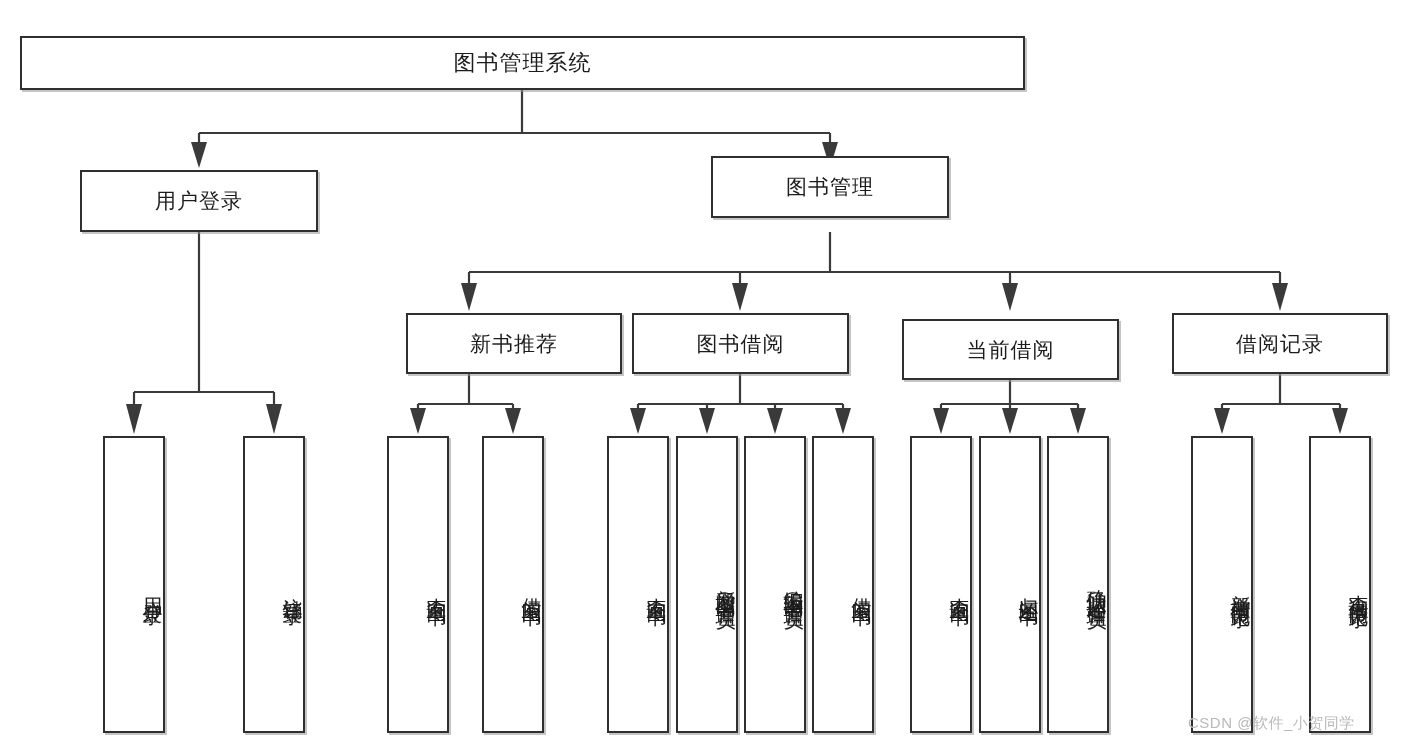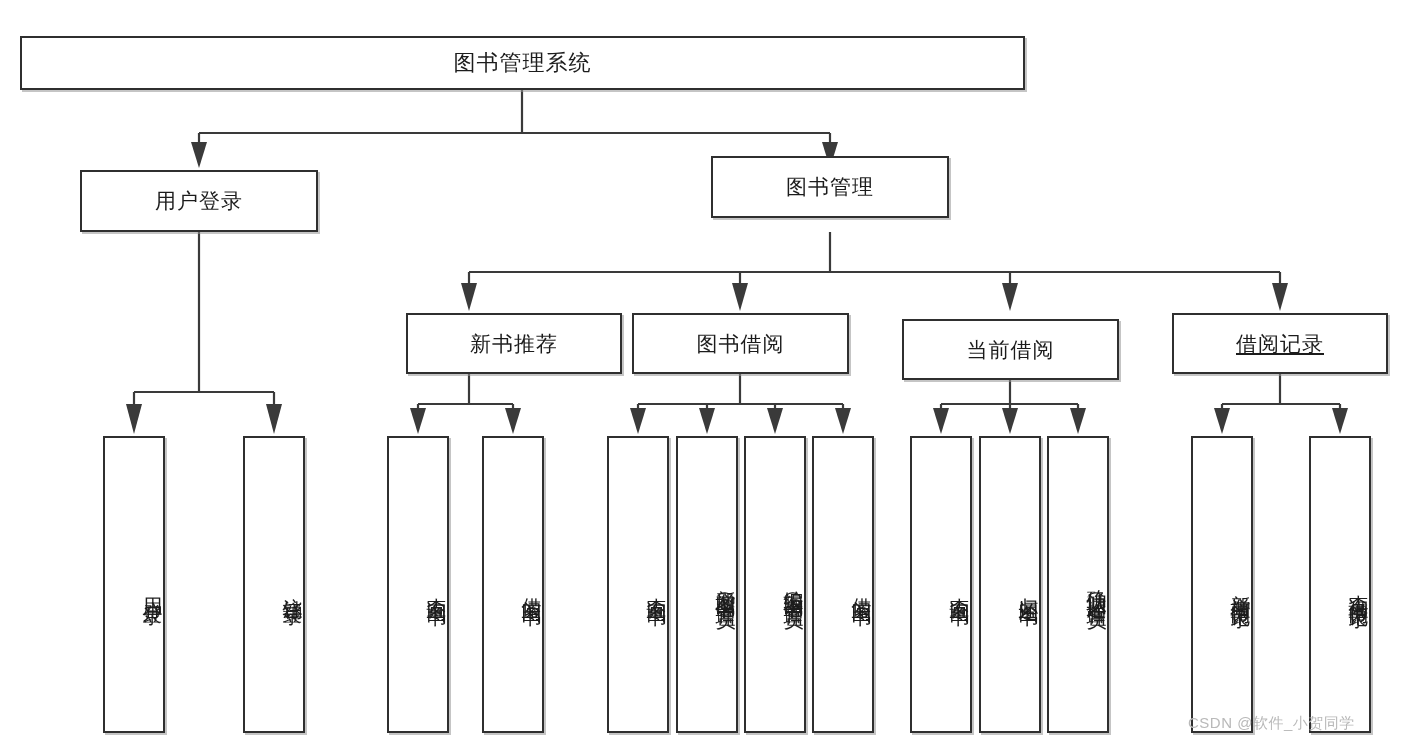--- a/index.html
+++ b/index.html
@@ -172,21 +172,21 @@
   </div>
 
   <div class="node h" style="left:632px; top:313px; width:217px; height:61px;">
     <span class="lbl">图书借阅</span>
   </div>
 
   <div class="node h" style="left:902px; top:313px; width:217px; height:61px;margin-top:6px;">
     <span class="lbl">当前借阅</span>
   </div>
 
-  <div class="node h" style="left:1172px; top:313px; width:216px; height:61px;text-decoration:underline;">
+  <div class="node h" style="left:1172px; top:313px; width:216px; height:61px;">
     <span class="lbl">借阅记录</span>
   </div>
 
   <div class="node v" style="left:103px; top:436px; width:62px; height:297px;">
     <span class="lbl">用户登录</span>
   </div>
   <div class="node v" style="left:243px; top:436px; width:62px; height:297px;">
     <span class="lbl">注销登录</span>
   </div>
 

